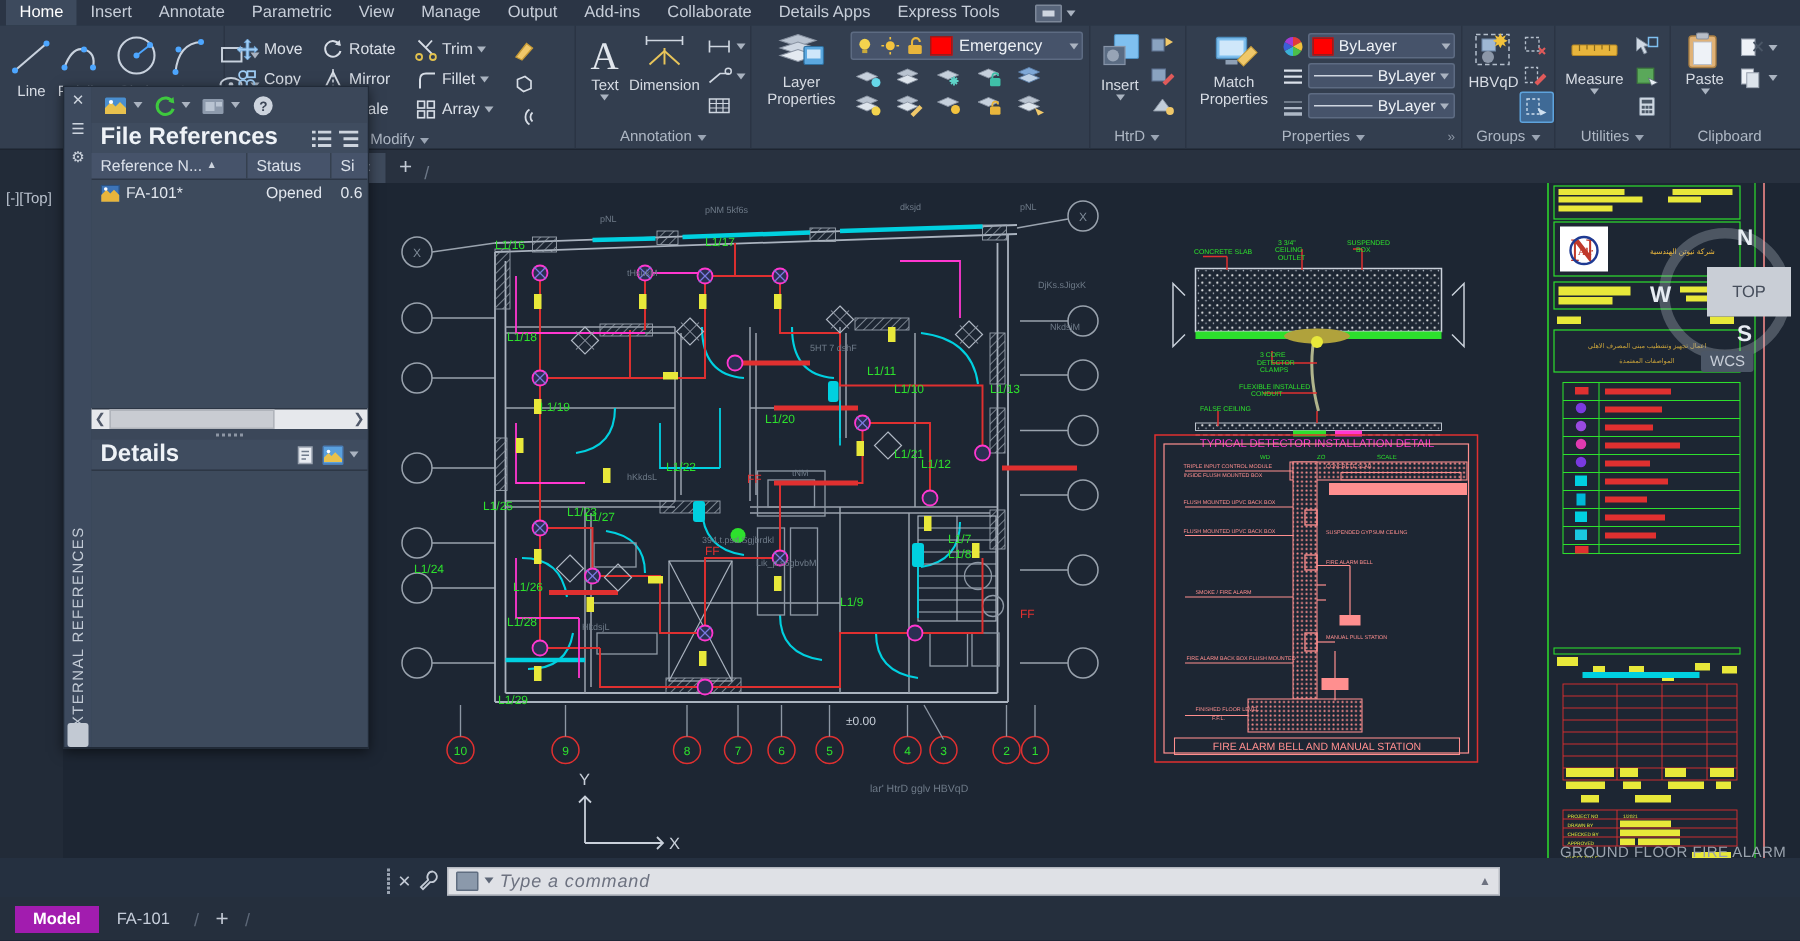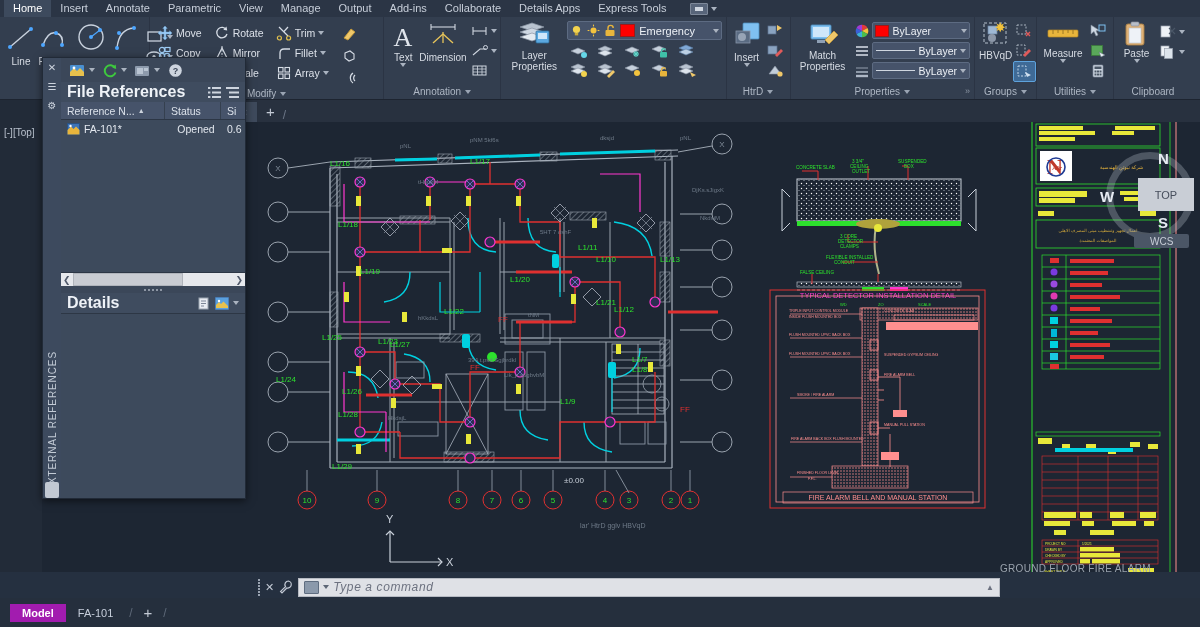--- a/index.html
+++ b/index.html
@@ -100,21 +100,21 @@
 
   
   .viewcube{position:absolute;right:2px;top:26px;width:96px;height:96px;}
   .vc-ring{position:absolute;left:4px;top:4px;width:88px;height:88px;border-radius:50%;
       border:7px solid rgba(190,198,210,.30);box-sizing:border-box;}
   .vc-n{position:absolute;left:56px;top:2px;font-size:15px;color:#e7ecf3;font-weight:bold;}
   .vc-w{position:absolute;left:-2px;top:40px;font-size:15px;color:#e7ecf3;font-weight:bold;}
   .vc-s{position:absolute;left:56px;top:66px;font-size:15px;color:#e7ecf3;font-weight:bold;}
   .vc-top{position:absolute;left:36px;top:30px;width:56px;height:33px;background:#c9ced6;
       display:flex;align-items:center;justify-content:center;font-size:11px;color:#464e5c;}
-  .vc-wcs{position:absolute;left:32px;top:86px;height:14px;padding:0 16px;background:#4b5666;
+  .vc-wcs{position:absolute;left:32px;top:86px;height:14px;padding:0 6px;background:#4b5666;
       border-radius:2px;font-size:10px;color:#c7cdd7;display:flex;align-items:center;}
   .leftstrip{position:absolute;left:0;top:100px;width:42px;height:472px;background:#222b38;}
   .lblTop{position:absolute;left:4px;top:127px;font-size:10px;color:#b9c1cd;}
   .clipico{position:absolute;left:45px;top:482px;width:14px;height:16px;background:#c2c9d3;border-radius:2px;}
 </style>
 </head>
 <body>
 
 <div id="app">
 
@@ -1310,21 +1310,21 @@
           <rect x="1080" y="425" width="34" height="4.4"></rect>
           <rect x="1080" y="431" width="40" height="4.4"></rect>
           <rect x="1080" y="437" width="10" height="4.4"></rect>
           <rect x="1092" y="437" width="28" height="4.4"></rect>
         </g>
         <text x="1044" y="451" font-family="Liberation Sans, sans-serif" font-size="3.4" fill="#e8e83a">SHEET TITLE</text>
         <rect x="1128" y="446" width="26" height="6" fill="#e8e83a"></rect>
       </g>
     </svg>
 
-    <div style="position:absolute;left:1000px;top:441px;font-size:10px;color:#9aa3ae;white-space:nowrap;letter-spacing:.3px">GROUND FLOOR FIRE ALARM</div>
+    <div style="position:absolute;left:1040px;top:441px;font-size:10px;color:#9aa3ae;white-space:nowrap;letter-spacing:.3px">GROUND FLOOR FIRE ALARM</div>
 
     <svg style="position:absolute;left:350px;top:385px" width="110" height="60" viewBox="0 0 110 60">
       <line x1="40" y1="55" x2="40" y2="24" stroke="#c9d0da" stroke-width="1.2"></line>
       <line x1="40" y1="55" x2="92" y2="55" stroke="#c9d0da" stroke-width="1.2"></line>
       <path d="M36 28 L40 24 L44 28" fill="none" stroke="#c9d0da" stroke-width="1.2"></path>
       <path d="M88 51 L92 55 L88 59" fill="none" stroke="#c9d0da" stroke-width="1.2"></path>
       <text x="36" y="16" font-family="Liberation Sans, sans-serif" font-size="11" fill="#c9d0da">Y</text>
       <text x="96" y="59" font-family="Liberation Sans, sans-serif" font-size="11" fill="#c9d0da">X</text>
     </svg>
 

